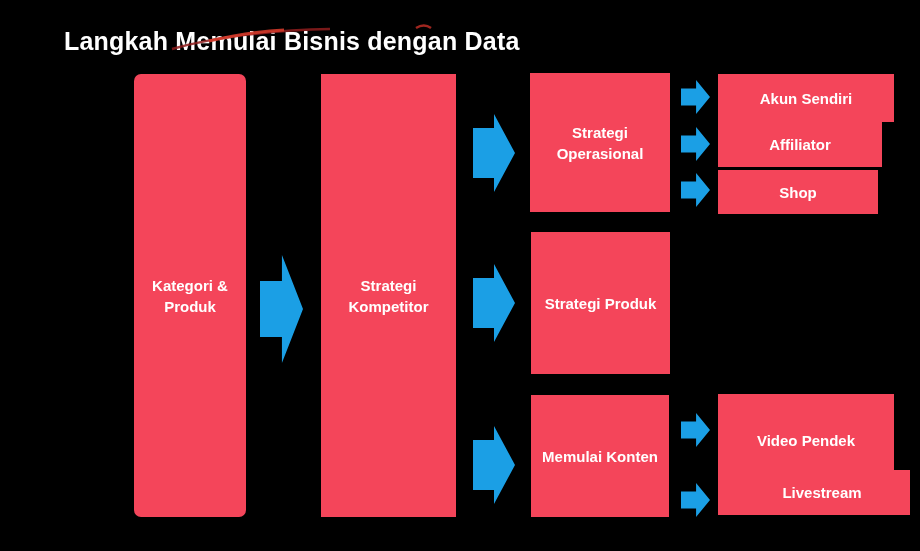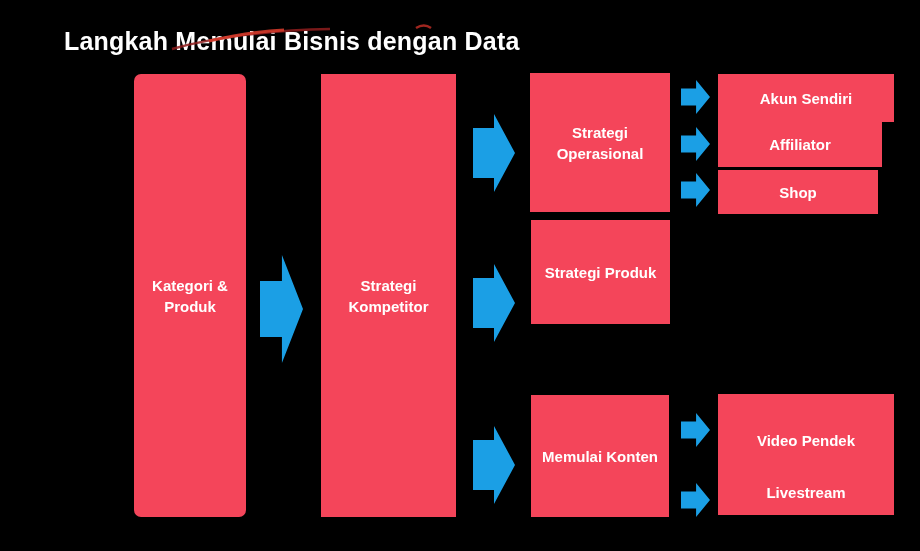--- a/index.html
+++ b/index.html
@@ -21,27 +21,27 @@
     position:absolute;
     background:var(--box,#F4455A);
     color:var(--text,#fff);
     display:flex;align-items:center;justify-content:center;
     text-align:center;font-weight:700;font-size:15px;line-height:21px;
     white-space:pre-line;
   }
   .b-kategori   {left:90px; top:74px; width:112px;height:443px;border-radius:7px;}
   .b-kompetitor {left:277px;top:74px; width:135px;height:443px;}
   .b-operasional{left:486px;top:73px; width:140px;height:139px;}
-  .b-produk     {left:487px;top:220px;width:139px;height:104px;}
+  .b-produk     {left:487px;top:232px;width:139px;height:142px;}
   .b-konten     {left:487px;top:395px;width:138px;height:122px;}
   .b-akun       {left:674px;top:74px; width:176px;height:48px;}
   .b-affiliator {left:674px;top:122px;width:164px;height:45px;}
   .b-shop       {left:674px;top:170px;width:160px;height:44px;}
   .b-video      {left:674px;top:394px;width:176px;height:92px;}
-  .b-livestream {left:674px;top:470px;width:176px;height:45px;}
+  .b-livestream {left:674px;top:470px;width:176px;height:45px;padding-left:16px;}
   .arrow{position:absolute;background:var(--arrow,#1B9FE5);}
   .a-main{
     left:216px;top:255px;width:43px;height:108px;
     clip-path:polygon(0 24%,51% 24%,51% 0,100% 50%,51% 100%,51% 76%,0 76%);
   }
   .a-mid{
     left:429px;width:42px;height:78px;
     clip-path:polygon(0 18%,50% 18%,50% 0,100% 50%,50% 100%,50% 82%,0 82%);
   }
   .a-mid-1{top:114px;} .a-mid-2{top:264px;} .a-mid-3{top:426px;}

